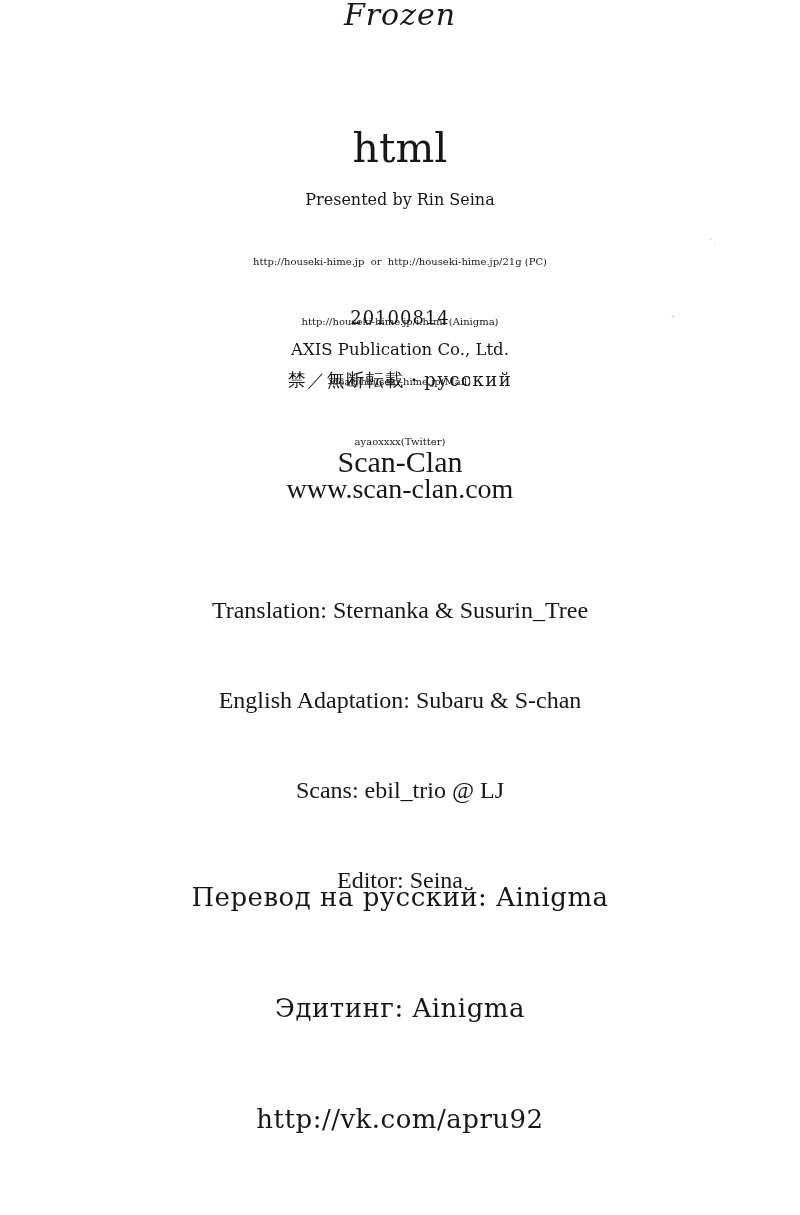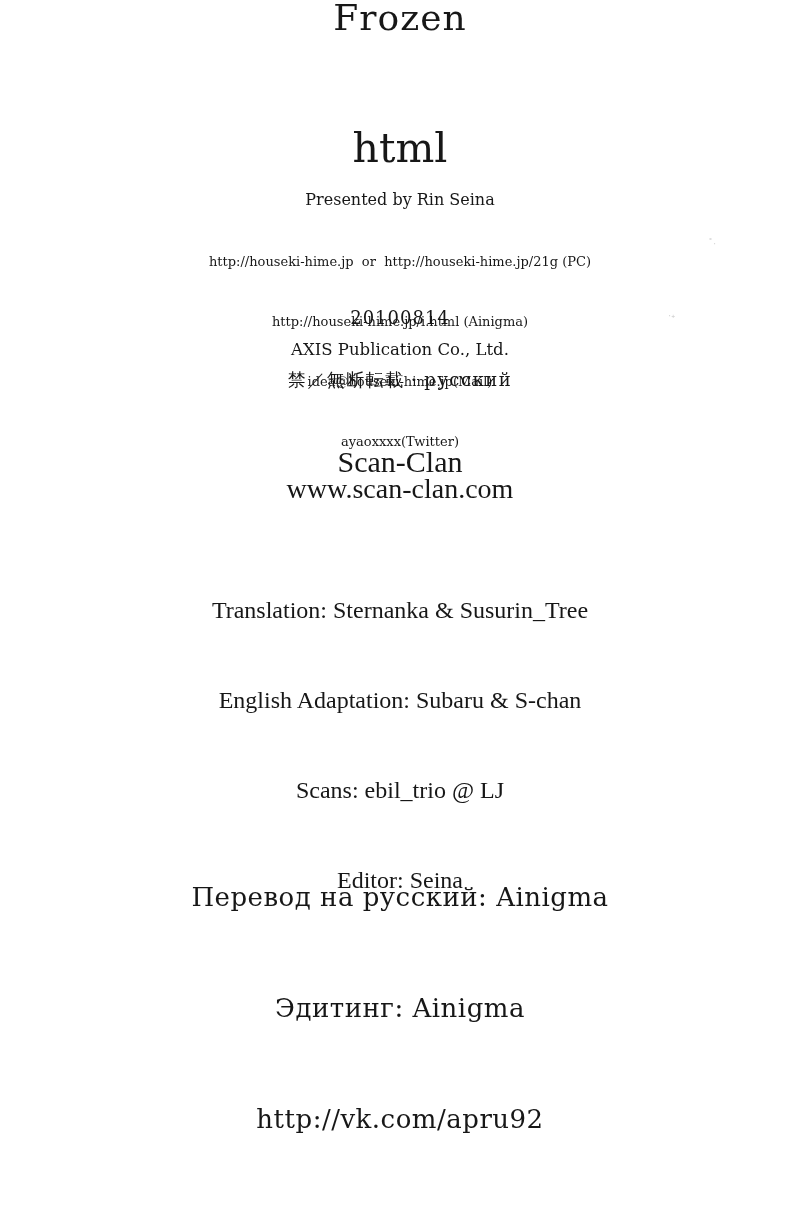--- a/index.html
+++ b/index.html
@@ -19,37 +19,38 @@
     position: absolute;
     left: 0;
     right: 0;
     text-align: center;
     white-space: pre;
   }
   
   .cm { font-family: "DejaVu Serif", serif; }
   .title {
     top: 0px;
-    font-size: 36px;
+    font-size: 30px;
     line-height: 1;
     letter-spacing: 1px;
+    font-style: italic;
   }
   .circle {
     top: 128px;
     font-size: 41px;
     line-height: 1;
   }
   .presented {
     top: 190px;
     font-size: 16px;
     line-height: 20px;
   }
   .contact {
     top: 212px;
-    font-size: 13px;
+    font-size: 10px;
     line-height: 20px;
   }
   .date {
     top: 308px;
     font-size: 18px;
     line-height: 20px;
     letter-spacing: 1px;
   }
   .publisher {
     top: 340px;

